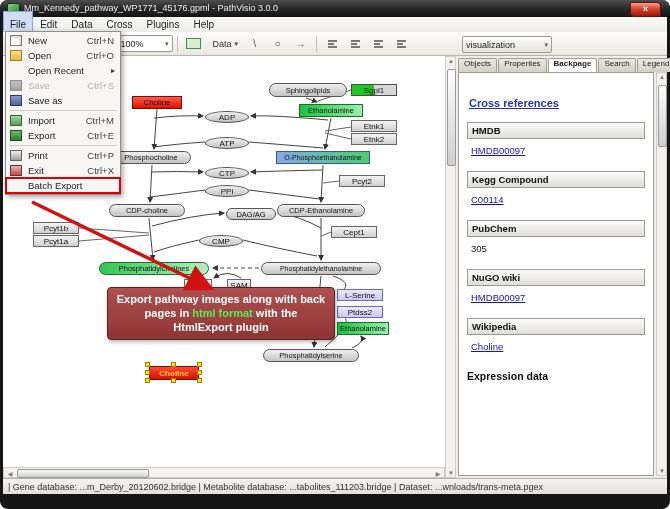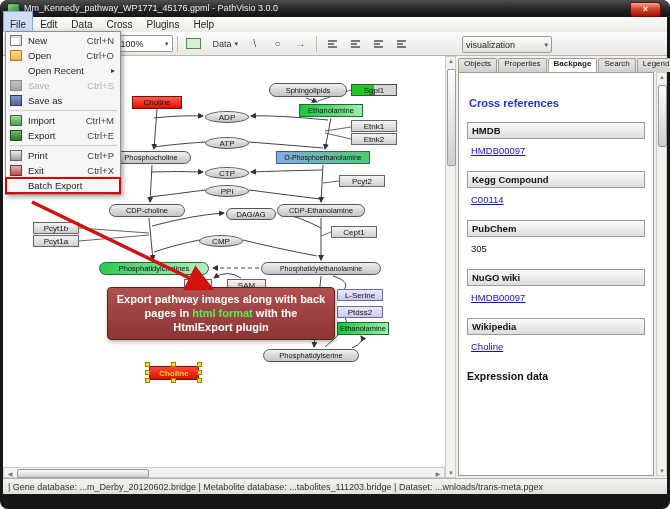--- a/index.html
+++ b/index.html
@@ -79,21 +79,21 @@
   .mi-row.highlighted{outline:2px solid #dd0000;outline-offset:-1px;}
   .mi-sub{position:absolute;right:5px;top:0;font-size:8px;color:#333;}
   
   .right-panel{position:absolute;left:456px;top:56px;right:3px;bottom:31px;background:#efeeec;z-index:4;}
   .tabs{position:absolute;left:2px;top:2px;height:14px;display:flex;font-size:8px;color:#222;}
   .tab{padding:0 5px;background:linear-gradient(#e9e7e2,#d3d0ca);border:1px solid #a09d97;border-bottom:none;
     border-radius:2px 2px 0 0;margin-right:1px;line-height:9px;}
   .tab.active{background:#ffffff;font-weight:bold;}
   .bp-content{position:absolute;left:2px;right:13px;top:16px;bottom:2px;background:#ffffff;border:1px solid #a09d97;
     overflow:hidden;}
-  .bp-heading{margin:24px 0 0 10px;font-size:11px;font-weight:bold;color:#2233cc;}
+  .bp-heading{margin:24px 0 0 10px;font-size:11px;font-weight:bold;color:#2233cc;text-decoration:underline;}
   .bp-section{margin:13px 8px 0 8px;}
   .bp-head{padding:2px 4px;font-size:9.5px;font-weight:bold;color:#111;background:linear-gradient(#fbfbfb,#dedddb);
     border:1px solid #9a9a96;}
   .bp-val{display:inline-block;margin:6px 0 0 4px;font-size:9.5px;color:#1111cc;text-decoration:underline;}
   .bp-val.plain{color:#111;text-decoration:none;}
   .bp-footer{margin:16px 0 0 8px;font-size:10.5px;font-weight:bold;color:#111;}
   
   .callout{position:absolute;left:107px;top:287px;width:228px;background:linear-gradient(#b05050,#8e3434);
     border:1px solid #5e1d1d;border-radius:4px;color:#ffffff;font-size:11px;font-weight:bold;text-align:center;
     padding:5px 6px;box-sizing:border-box;line-height:1.25;z-index:44;box-shadow:1px 2px 4px rgba(0,0,0,.3);}
@@ -246,21 +246,21 @@
     <div class="node pill f75" style="left:106px;top:148px;width:76px;height:13px">CDP-choline</div>
     <div class="node pill f75" style="left:223px;top:152px;width:50px;height:12px">DAG/AG</div>
     <div class="node pill f75" style="left:274px;top:148px;width:88px;height:13px">CDP-Ethanolamine</div>
     <div class="node ellipse" style="left:196px;top:179px;width:44px;height:12px">CMP</div>
     <div class="node genebox" style="left:328px;top:170px;width:46px;height:12px">Cept1</div>
     <div class="node genebox" style="left:30px;top:166px;width:46px;height:12px">Pcyt1b</div>
     <div class="node genebox" style="left:30px;top:179px;width:46px;height:12px">Pcyt1a</div>
     <div class="node greenpill f75" style="left:96px;top:206px;width:110px;height:13px">Phosphatidylcholines</div>
     <div class="node pill f7" style="left:258px;top:206px;width:120px;height:13px">Phosphatidylethanolamine</div>
     <div class="node genebox" style="left:181px;top:223px;width:28px;height:12px">SAH</div>
-    <div class="node genebox" style="left:224px;top:223px;width:39px;height:12px">SAM</div>
+    <div class="node genebox" style="left:224px;top:223px;width:24px;height:12px">SAM</div>
     <div class="node lav" style="left:334px;top:233px;width:46px;height:12px">L-Serine</div>
     <div class="node lav" style="left:334px;top:250px;width:46px;height:12px">Ptdss2</div>
     <div class="node green f75" style="left:334px;top:266px;width:52px;height:13px">Ethanolamine</div>
     <div class="node pill f75" style="left:260px;top:293px;width:96px;height:13px">Phosphatidylserine</div>
     <div class="node selred" style="left:146px;top:310px;width:50px;height:14px">Choline</div>
 
     <span class="hdl" style="left:142px;top:306px"></span>
     <span class="hdl" style="left:168px;top:306px"></span>
     <span class="hdl" style="left:194px;top:306px"></span>
     <span class="hdl" style="left:142px;top:314px"></span>

